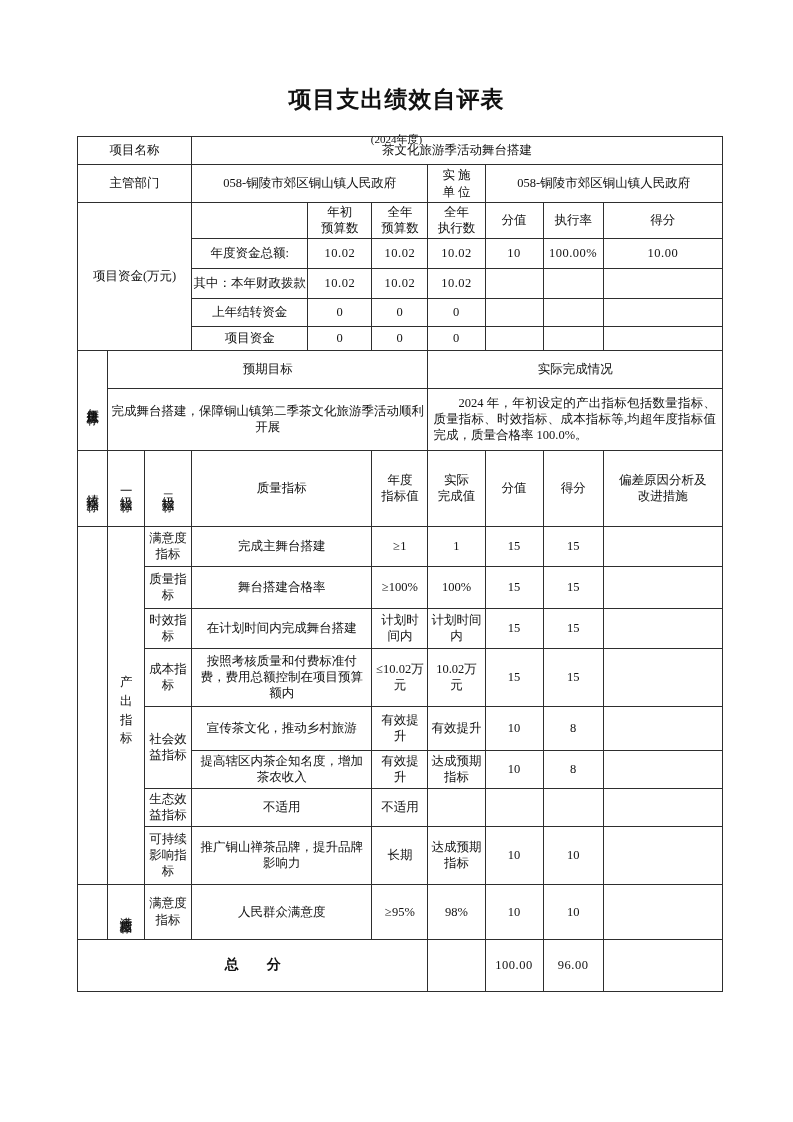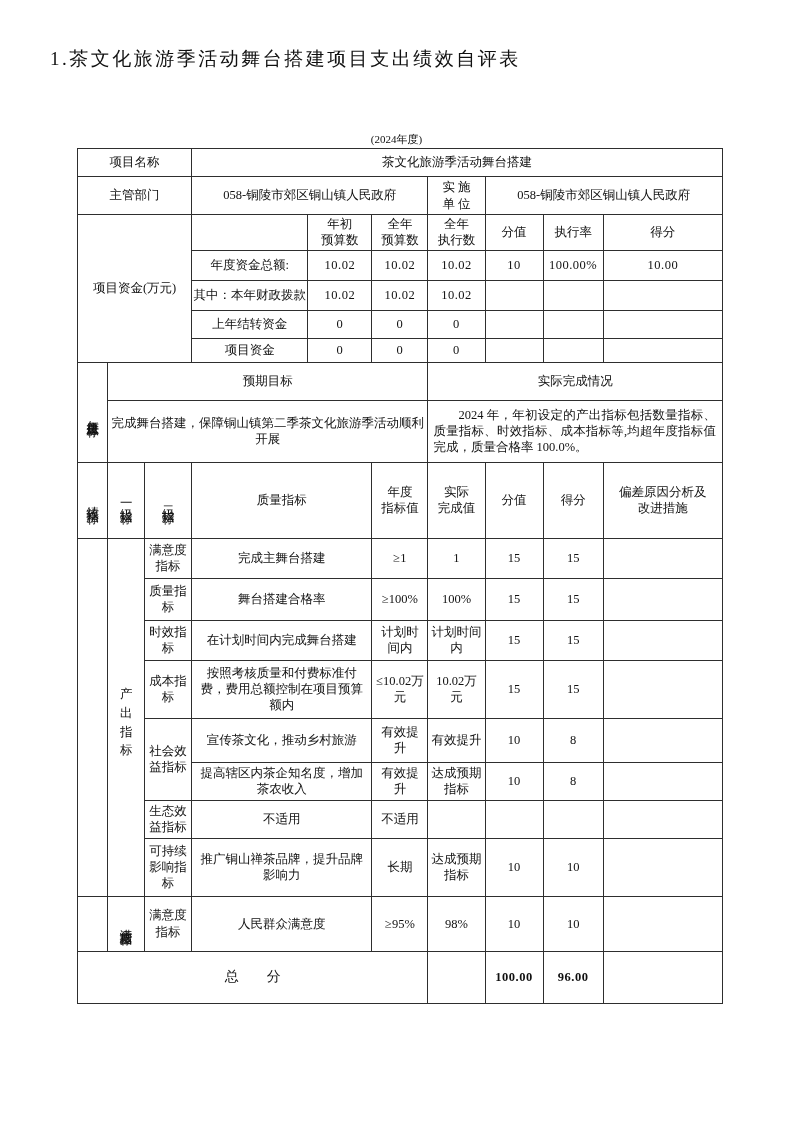--- a/index.html
+++ b/index.html
@@ -36,21 +36,21 @@
   .period {
     position: absolute;
     top: 132px;
     left: 0;
     width: 100%;
     text-align: center;
     font-size: 11px;
   }
   table.sheet {
     position: absolute;
-    top: 148px;
+    top: 136px;
     left: 77px;
     width: 646px;
     border-collapse: collapse;
     table-layout: fixed;
   }
   td {
     border: 1px solid #2e2e2e;
     text-align: center;
     vertical-align: middle;
     font-size: 12.5px;
@@ -71,30 +71,30 @@
     height: 50px;
     letter-spacing: 1px;
     line-height: 16px;
   }
   .justify {
     text-align: justify;
     text-indent: 2em;
     padding: 3px 6px 3px 5px;
     margin-top: 8px;
   }
-  .bold { font-weight: bold; }
-  .total-label { font-weight: normal; font-size: 14px; }
+  .bold { font-weight: normal; }
+  .total-label { font-weight: bold; font-size: 14px; }
   .num { letter-spacing: 0.5px; }
 </style>
 </head>
 <body>
 
 <div class="page">
 
-  <h1 class="heading">1.茶文化旅游季活动舞台搭建项目支出绩效自评表</h1>
+  <div class="title">项目支出绩效自评表</div>
   <div class="period">(2024年度)</div>
 
   <table class="sheet">
     <colgroup>
       <col style="width:30px">
         <col style="width:37px">
         <col style="width:47px">
       <col style="width:116px">
         <col style="width:57px">
         <col style="width:7px">

